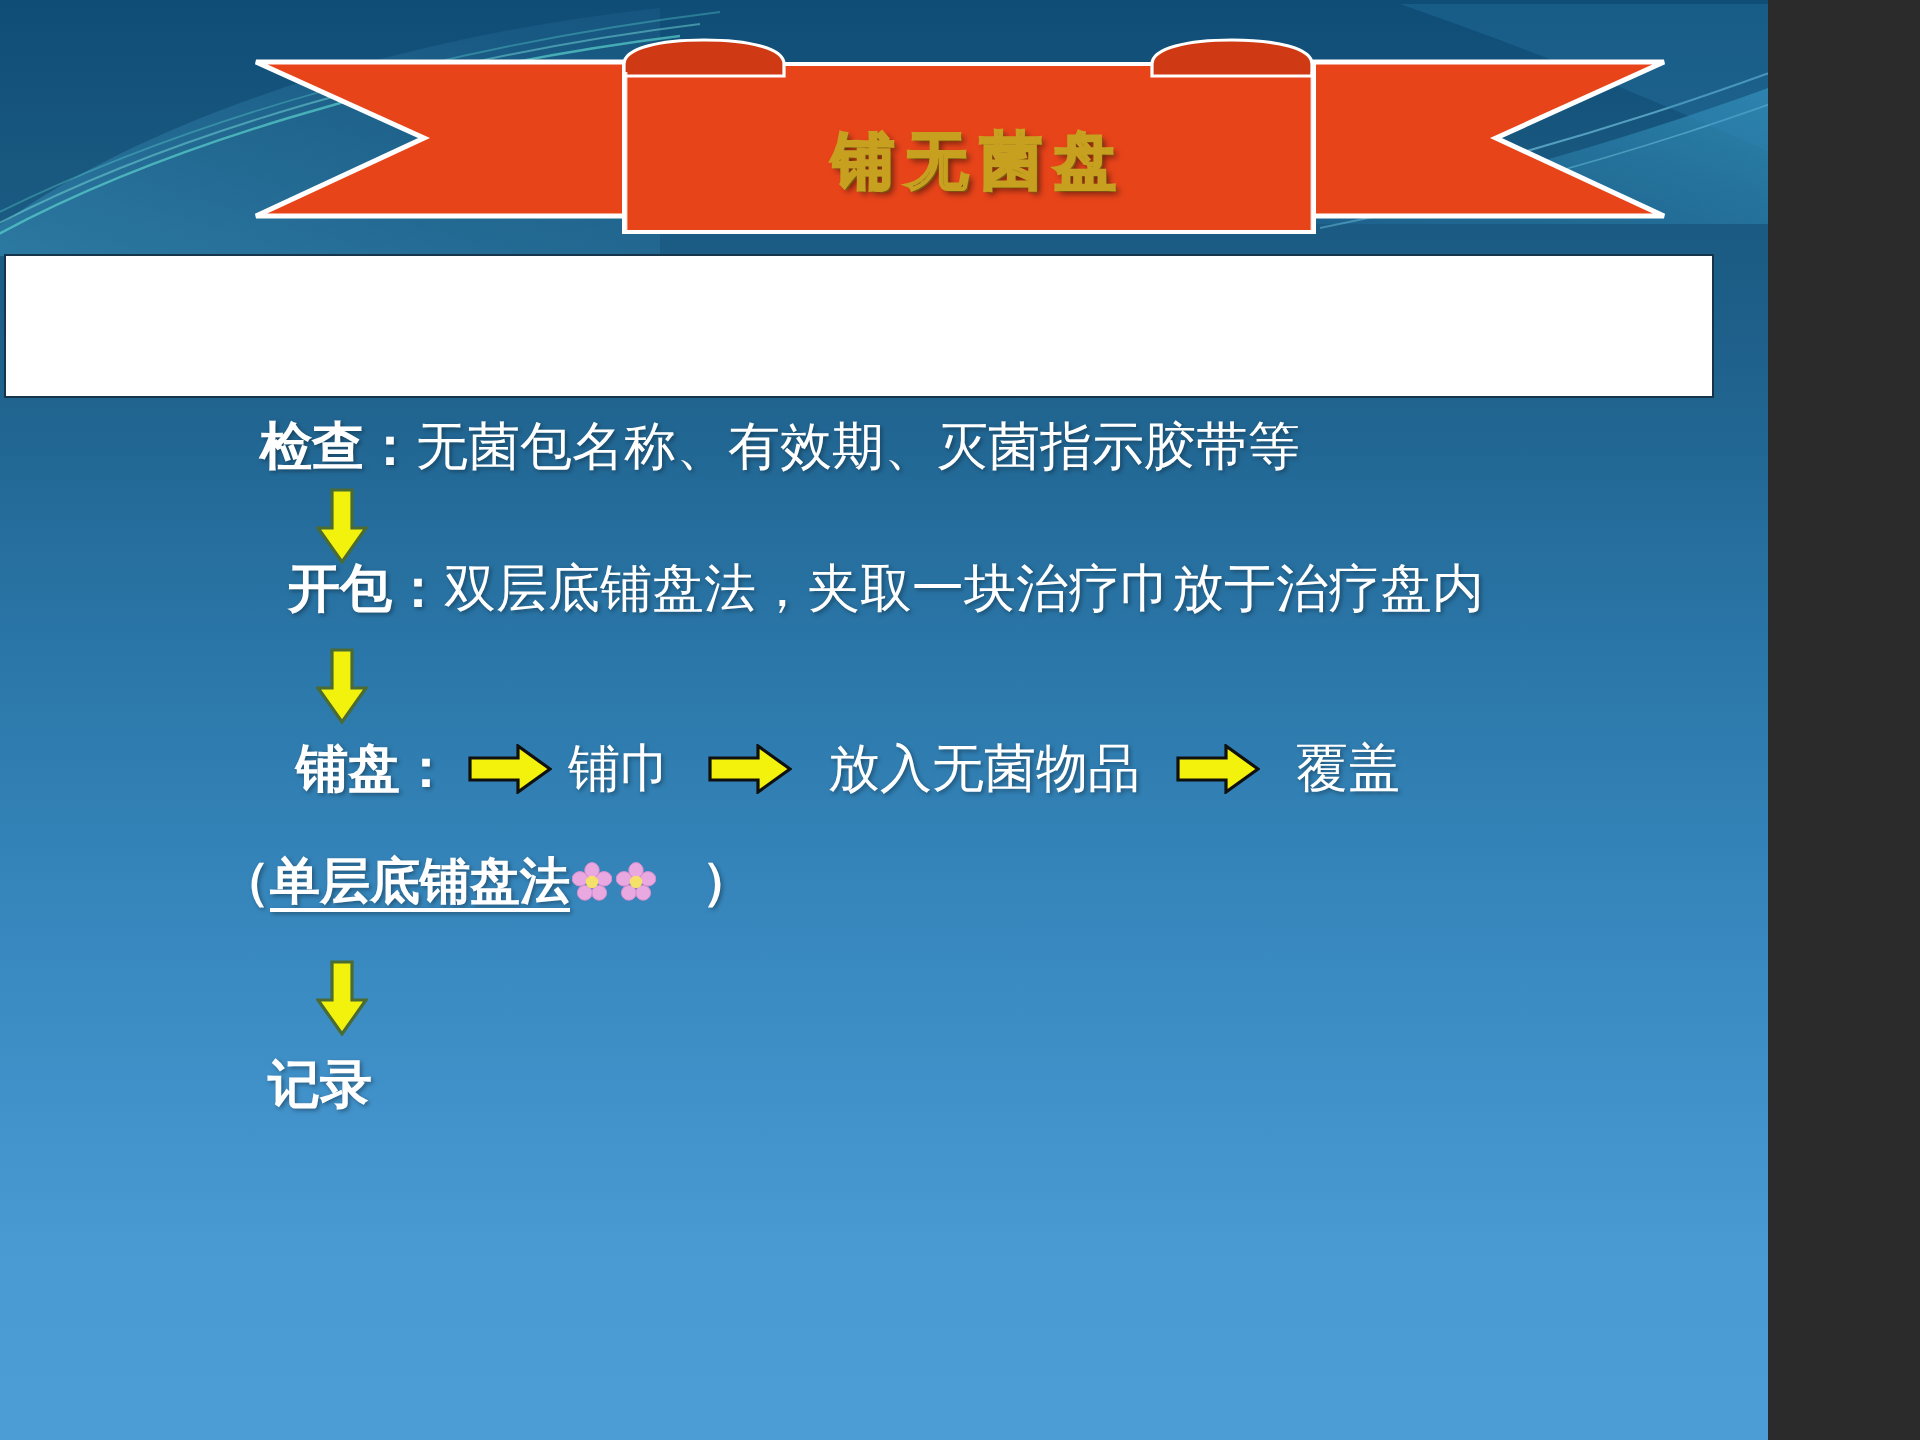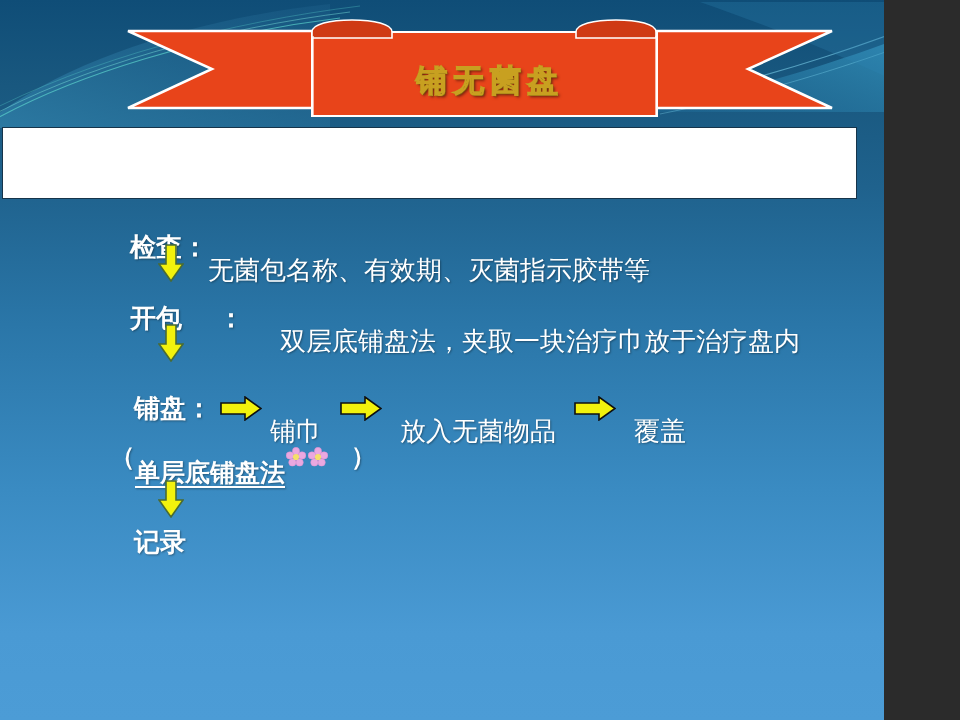--- a/index.html
+++ b/index.html
@@ -89,26 +89,25 @@
     white-space: nowrap;
     text-shadow: 1px 1px 2px rgba(0,0,0,0.35);
     display: flex;
     align-items: center;
   }
   .lbl {
     font-weight: bold;
   }
   .rest {
     font-weight: normal;
-    margin-top: 47px;
   }
 
   .step-check { left: 130px; top: 7px; }
-  .step-open  { left: 130px; top: 78px; gap: 36px; }
-  .step-tray  { left: 134px; top: 168px; }
+  .step-open  { left: 144px; top: 78px; }
+  .step-tray  { left: 148px; top: 168px; }
   .step-paren { left: 110px; top: 225px; font-size: 25px; }
   .step-rec   { left: 134px; top: 326px; }
 
   
   .arrow-down {
     position: absolute;
     width: 26px;
     height: 38px;
   }
   .ad1 { left: 158px; top: 45px; }
@@ -125,21 +124,20 @@
 
   .gap-s { display: inline-block; width: 10px; }
   .gap-m { display: inline-block; width: 22px; }
 
   
   .hl {
     text-decoration: underline;
     text-underline-offset: 5px;
     text-decoration-thickness: 2px;
     cursor: pointer;
-    margin-top: 32px;
   }
   .flower {
     display: inline-block;
     width: 20px;
     height: 20px;
     vertical-align: -3px;
     margin: 0 1px;
   }
 </style>
 </head>

